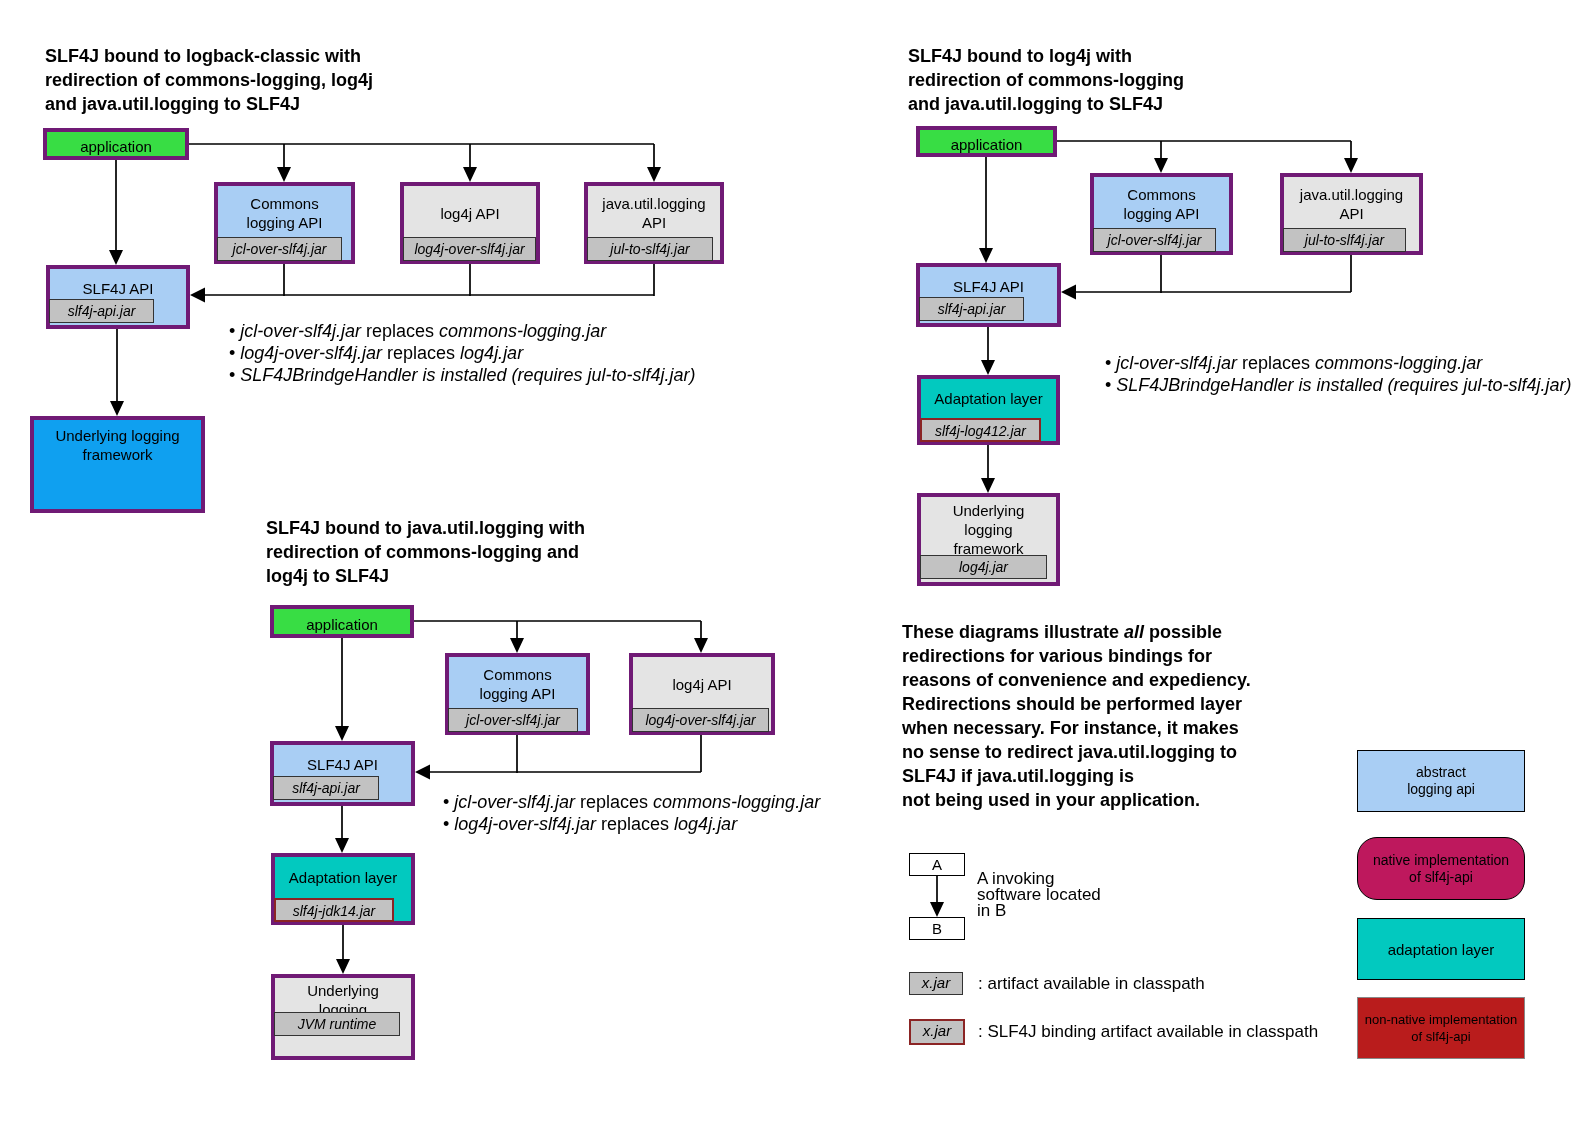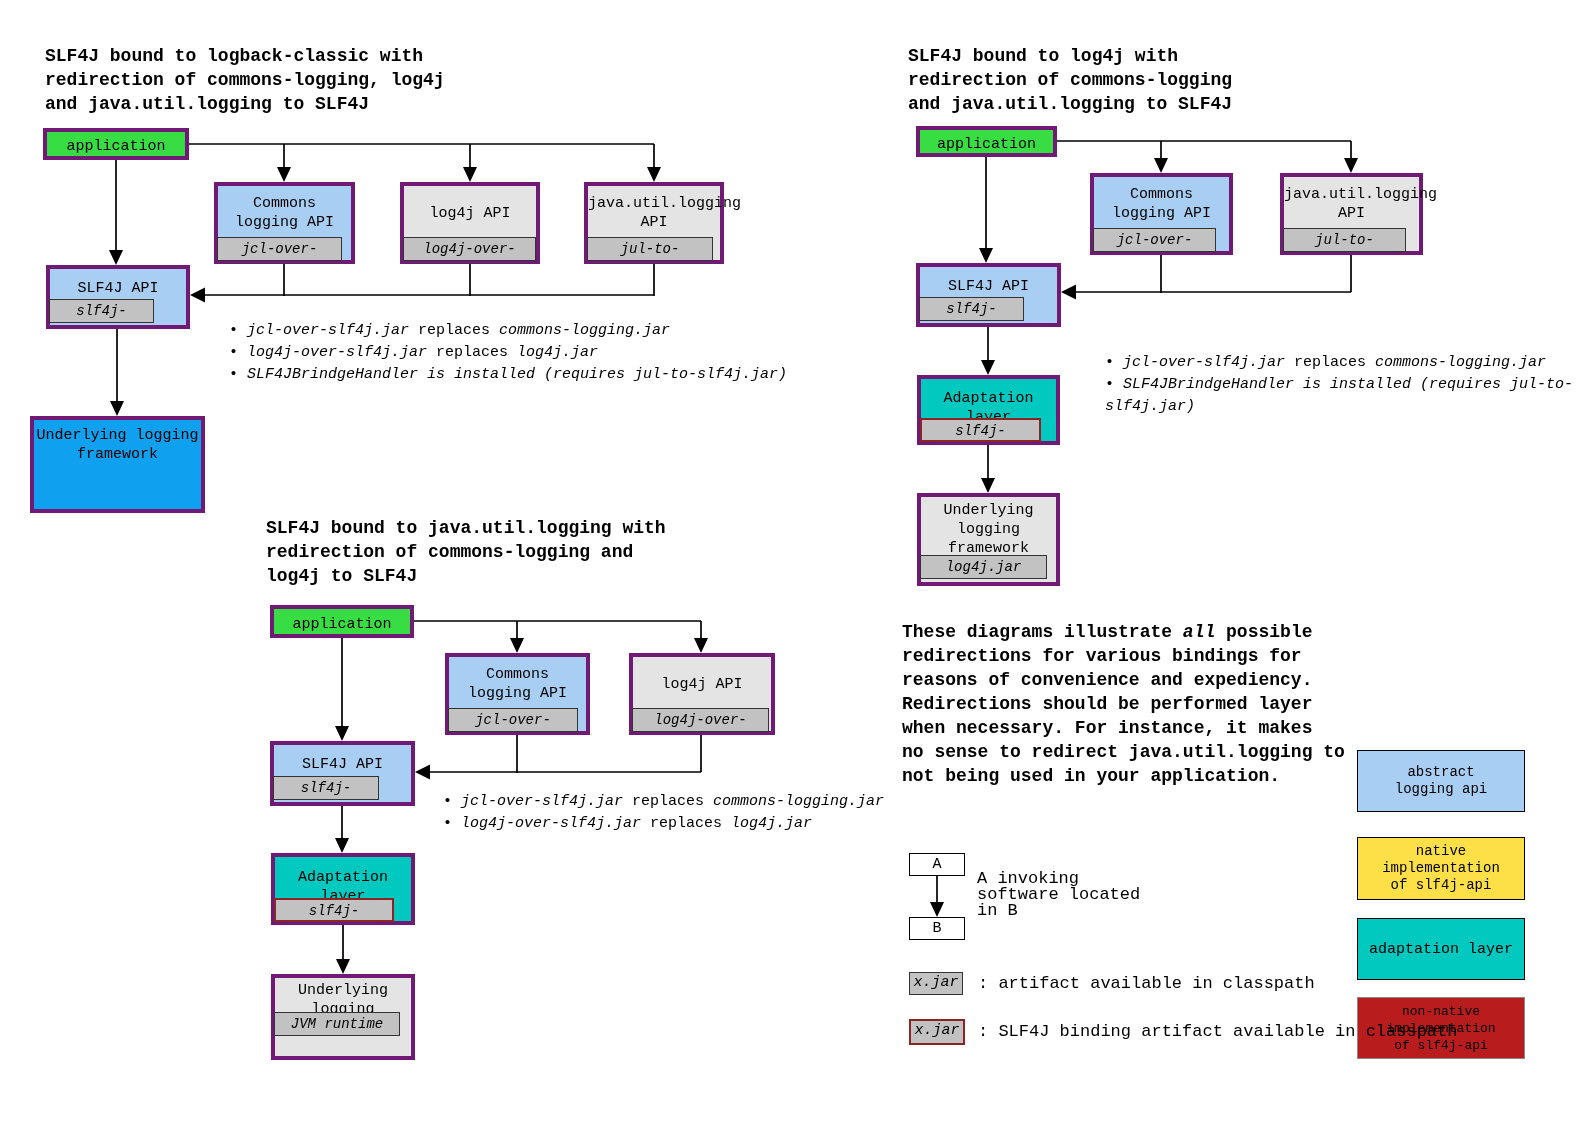--- a/index.html
+++ b/index.html
@@ -1,18 +1,18 @@
 <!DOCTYPE html>
 <html><head>
 <meta charset="utf-8">
 <style>
   html,body{margin:0;padding:0;background:#fff;}
   #canvas{
     position:relative;width:1587px;height:1123px;background:#fff;overflow:hidden;
-    font-family:Liberation Mono, monospace;color:#000;
+    font-family:Liberation Sans, sans-serif;color:#000;
   }
   svg.connectors{position:absolute;left:0;top:0;z-index:1;}
   .dg-title{
     position:absolute;z-index:3;font-weight:bold;font-size:18px;line-height:24px;
     white-space:pre-line;
   }
   .node{
     position:absolute;z-index:2;border:4px solid #701a75;box-sizing:border-box;
   }
   .green{background:#38dd44;}
@@ -26,21 +26,21 @@
   .jar{
     position:absolute;left:-1px;bottom:-1px;height:24px;box-sizing:border-box;
     background:#c2c2c2;border:1px solid #333;font-style:italic;font-size:14px;
     line-height:22px;text-align:center;overflow:hidden;
   }
   .jar.bind{border:2px solid #8b2424;}
   .jar.two{
     height:48px;text-align:left;padding:2px 0 0 8px;font-size:15px;line-height:22px;
     white-space:pre-line;
   }
-  .bullets{position:absolute;z-index:3;font-size:15px;}
+  .bullets{position:absolute;z-index:3;font-size:18px;}
   .bullets div{line-height:22px;}
   .it{font-style:italic;}
   .note{position:absolute;z-index:3;font-weight:bold;font-size:18px;}
   .note div{line-height:24px;}
   .small-label{position:absolute;z-index:3;font-size:17px;line-height:16px;white-space:pre-line;}
   .swatch{
     position:absolute;z-index:2;border:1px solid #000;box-sizing:border-box;
     display:flex;align-items:center;justify-content:center;text-align:center;
     font-size:14px;line-height:17px;white-space:pre-line;
   }
@@ -211,20 +211,21 @@
     <div class="jar" style="width:126px;bottom:20px;">JVM runtime</div>
   </div>
 
   <div class="note" style="left:902px;top:620px;">
       <div><span>These diagrams illustrate </span><span class="it">all</span><span> possible</span></div>
       <div><span>redirections for various bindings for</span></div>
       <div><span>reasons of convenience and expediency.</span></div>
       <div><span>Redirections should be performed layer</span></div>
       <div><span>when necessary. For instance, it makes</span></div>
       <div><span>no sense to redirect java.util.logging to</span></div>
+      <div><span>SLF4J if java.util.logging is</span></div>
       <div><span>not being used in your application.</span></div>
     </div>
 
   <div class="abox" style="left:909px;top:853px;width:56px;height:23px;">
     <span>A</span>
   </div>
   <div class="abox" style="left:909px;top:917px;width:56px;height:23px;">
     <span>B</span>
   </div>
   <div class="small-label" style="left:977px;top:871px;">A invoking
@@ -234,21 +235,21 @@
   <div class="xjar" style="left:909px;top:972px;width:54px;height:23px;">x.jar</div>
   <div class="small-label" style="left:978px;top:976px;">: artifact available in classpath</div>
 
   <div class="xjar bind" style="left:909px;top:1019px;width:56px;height:26px;">x.jar</div>
   <div class="small-label" style="left:978px;top:1024px;">: SLF4J binding artifact available in classpath</div>
 
   <div class="swatch" style="left:1357px;top:750px;width:168px;height:62px;background:#a9cef4;">
     <span>abstract
 logging api</span>
   </div>
-  <div class="swatch" style="left:1357px;top:837px;width:168px;height:63px;background:#fde047;">
+  <div class="swatch" style="left:1357px;top:837px;width:168px;height:63px;background:#be185d;border-radius:20px;">
     <span>native implementation
 of slf4j-api</span>
   </div>
   <div class="swatch" style="left:1357px;top:918px;width:168px;height:62px;background:#02c9bf;font-size:15px;">
     <span>adaptation layer</span>
   </div>
   <div class="swatch dimborder" style="left:1357px;top:997px;width:168px;height:62px;background:#b91c1c;">
     <span>non-native implementation
 of slf4j-api</span>
   </div>

